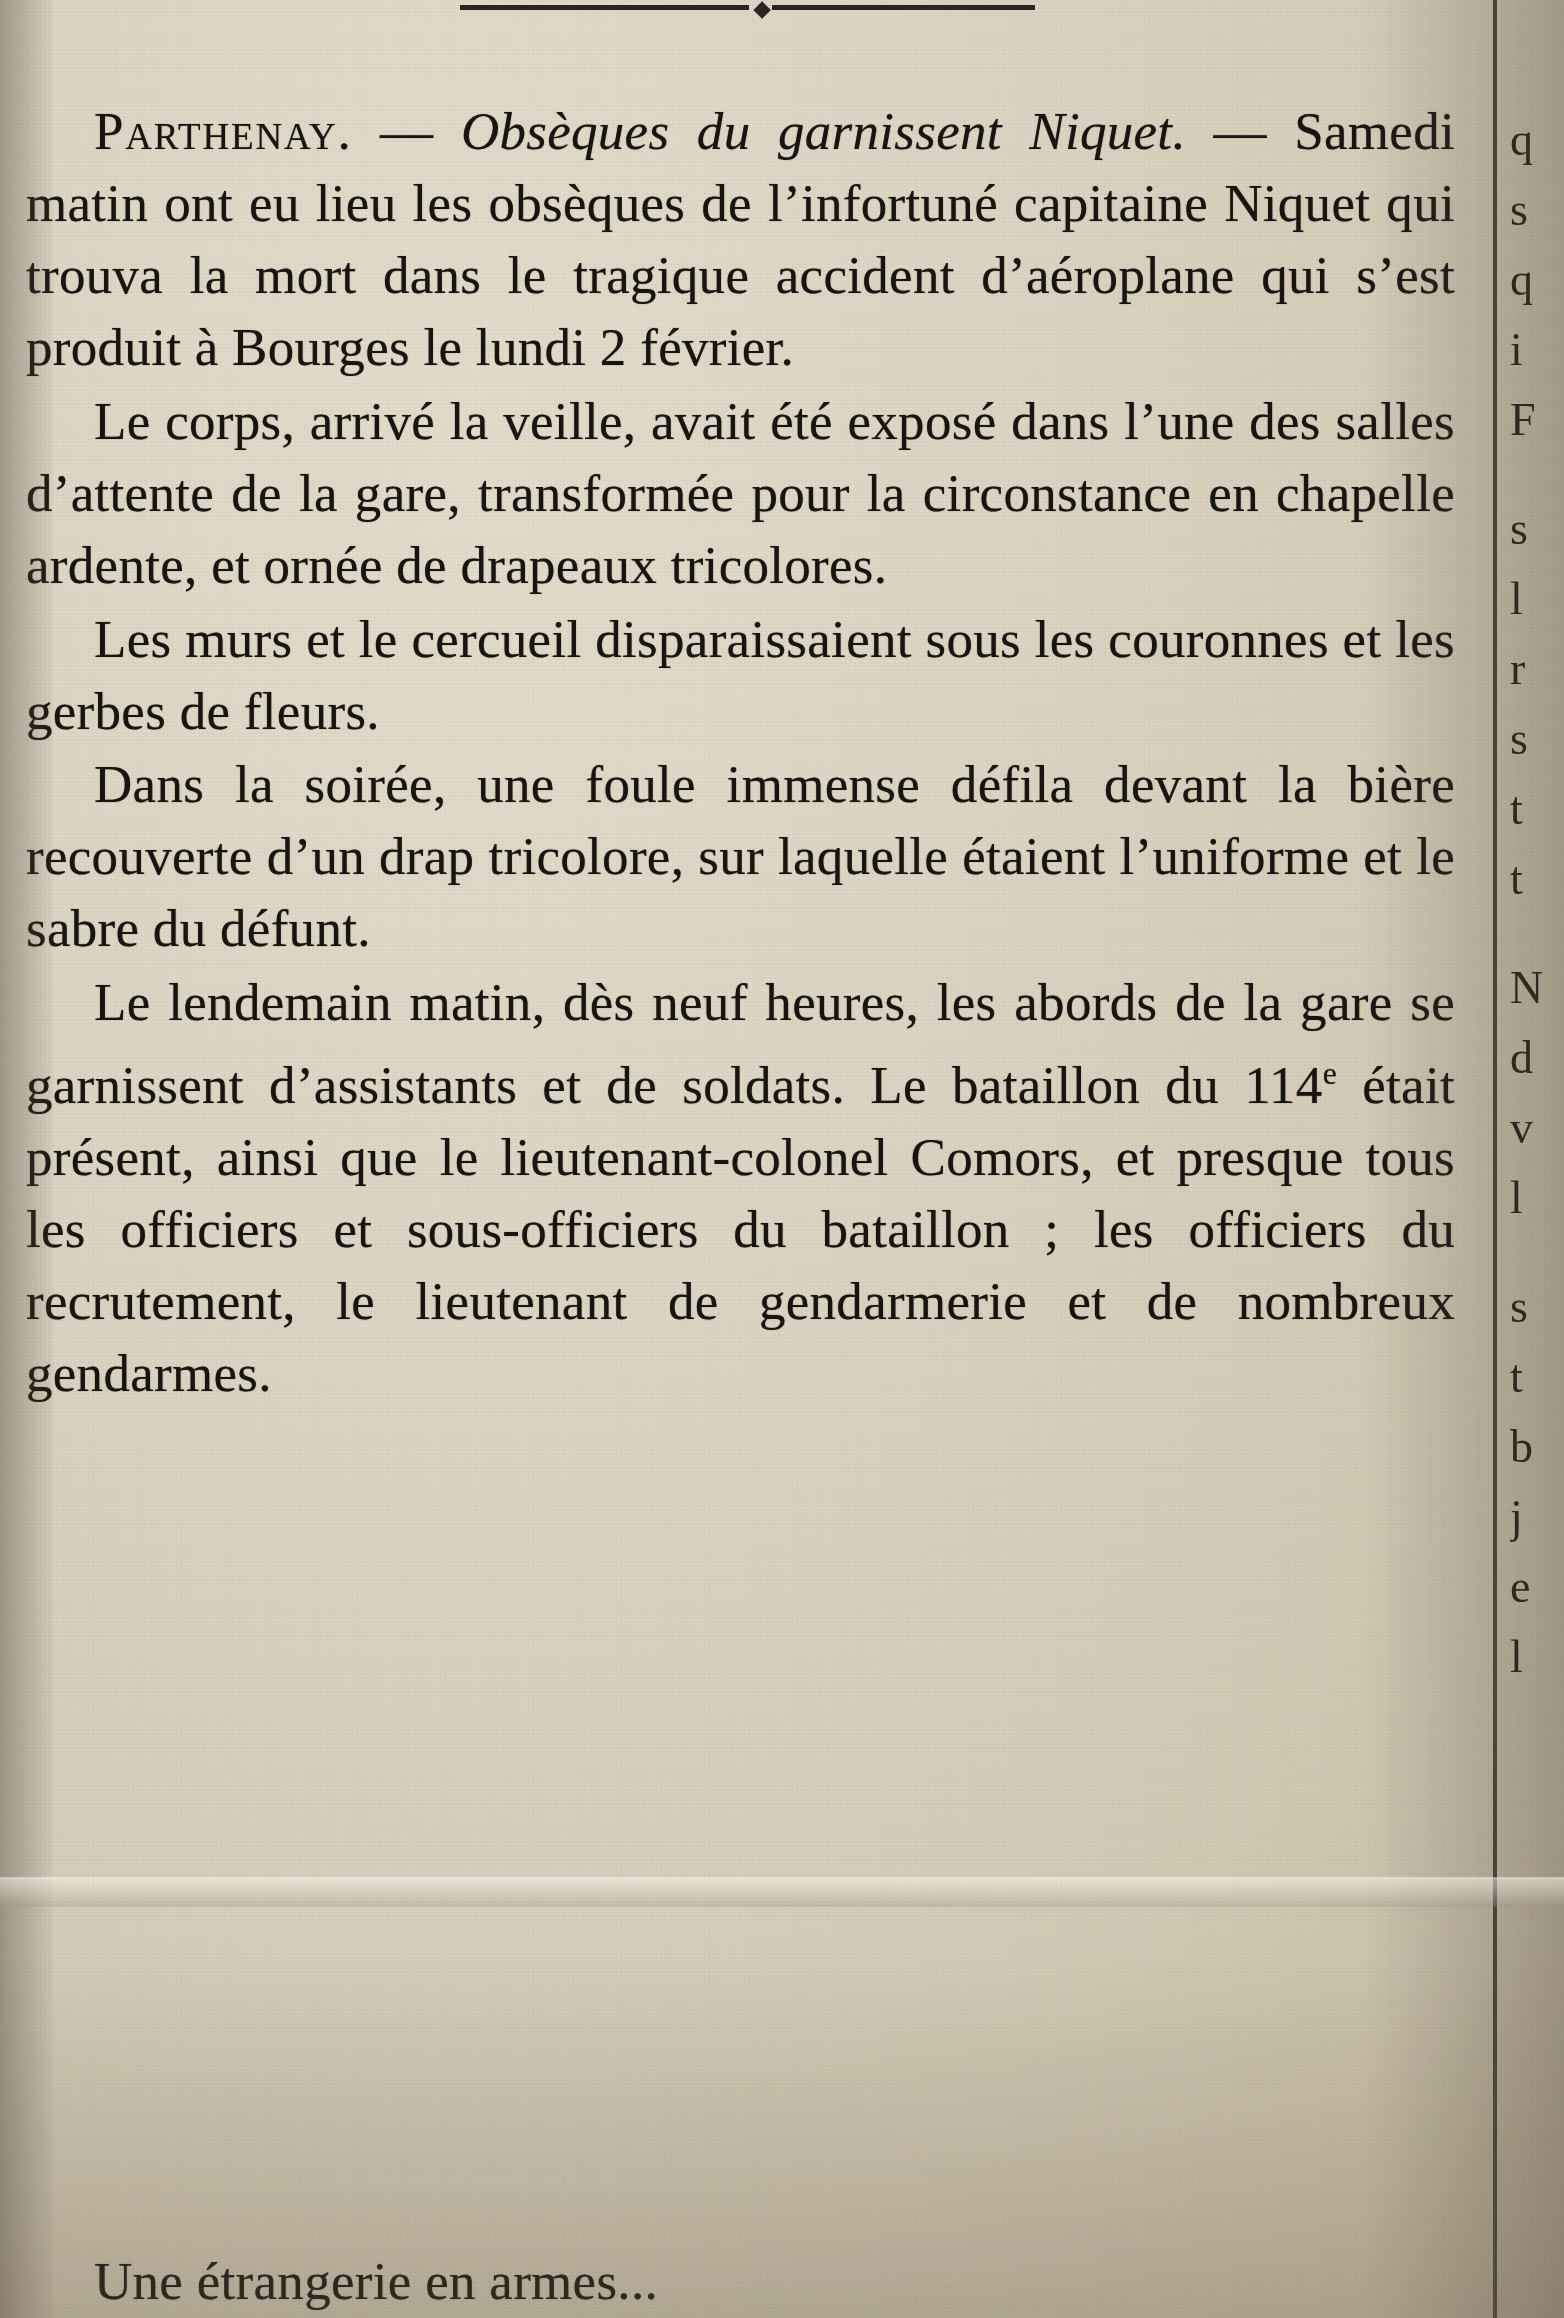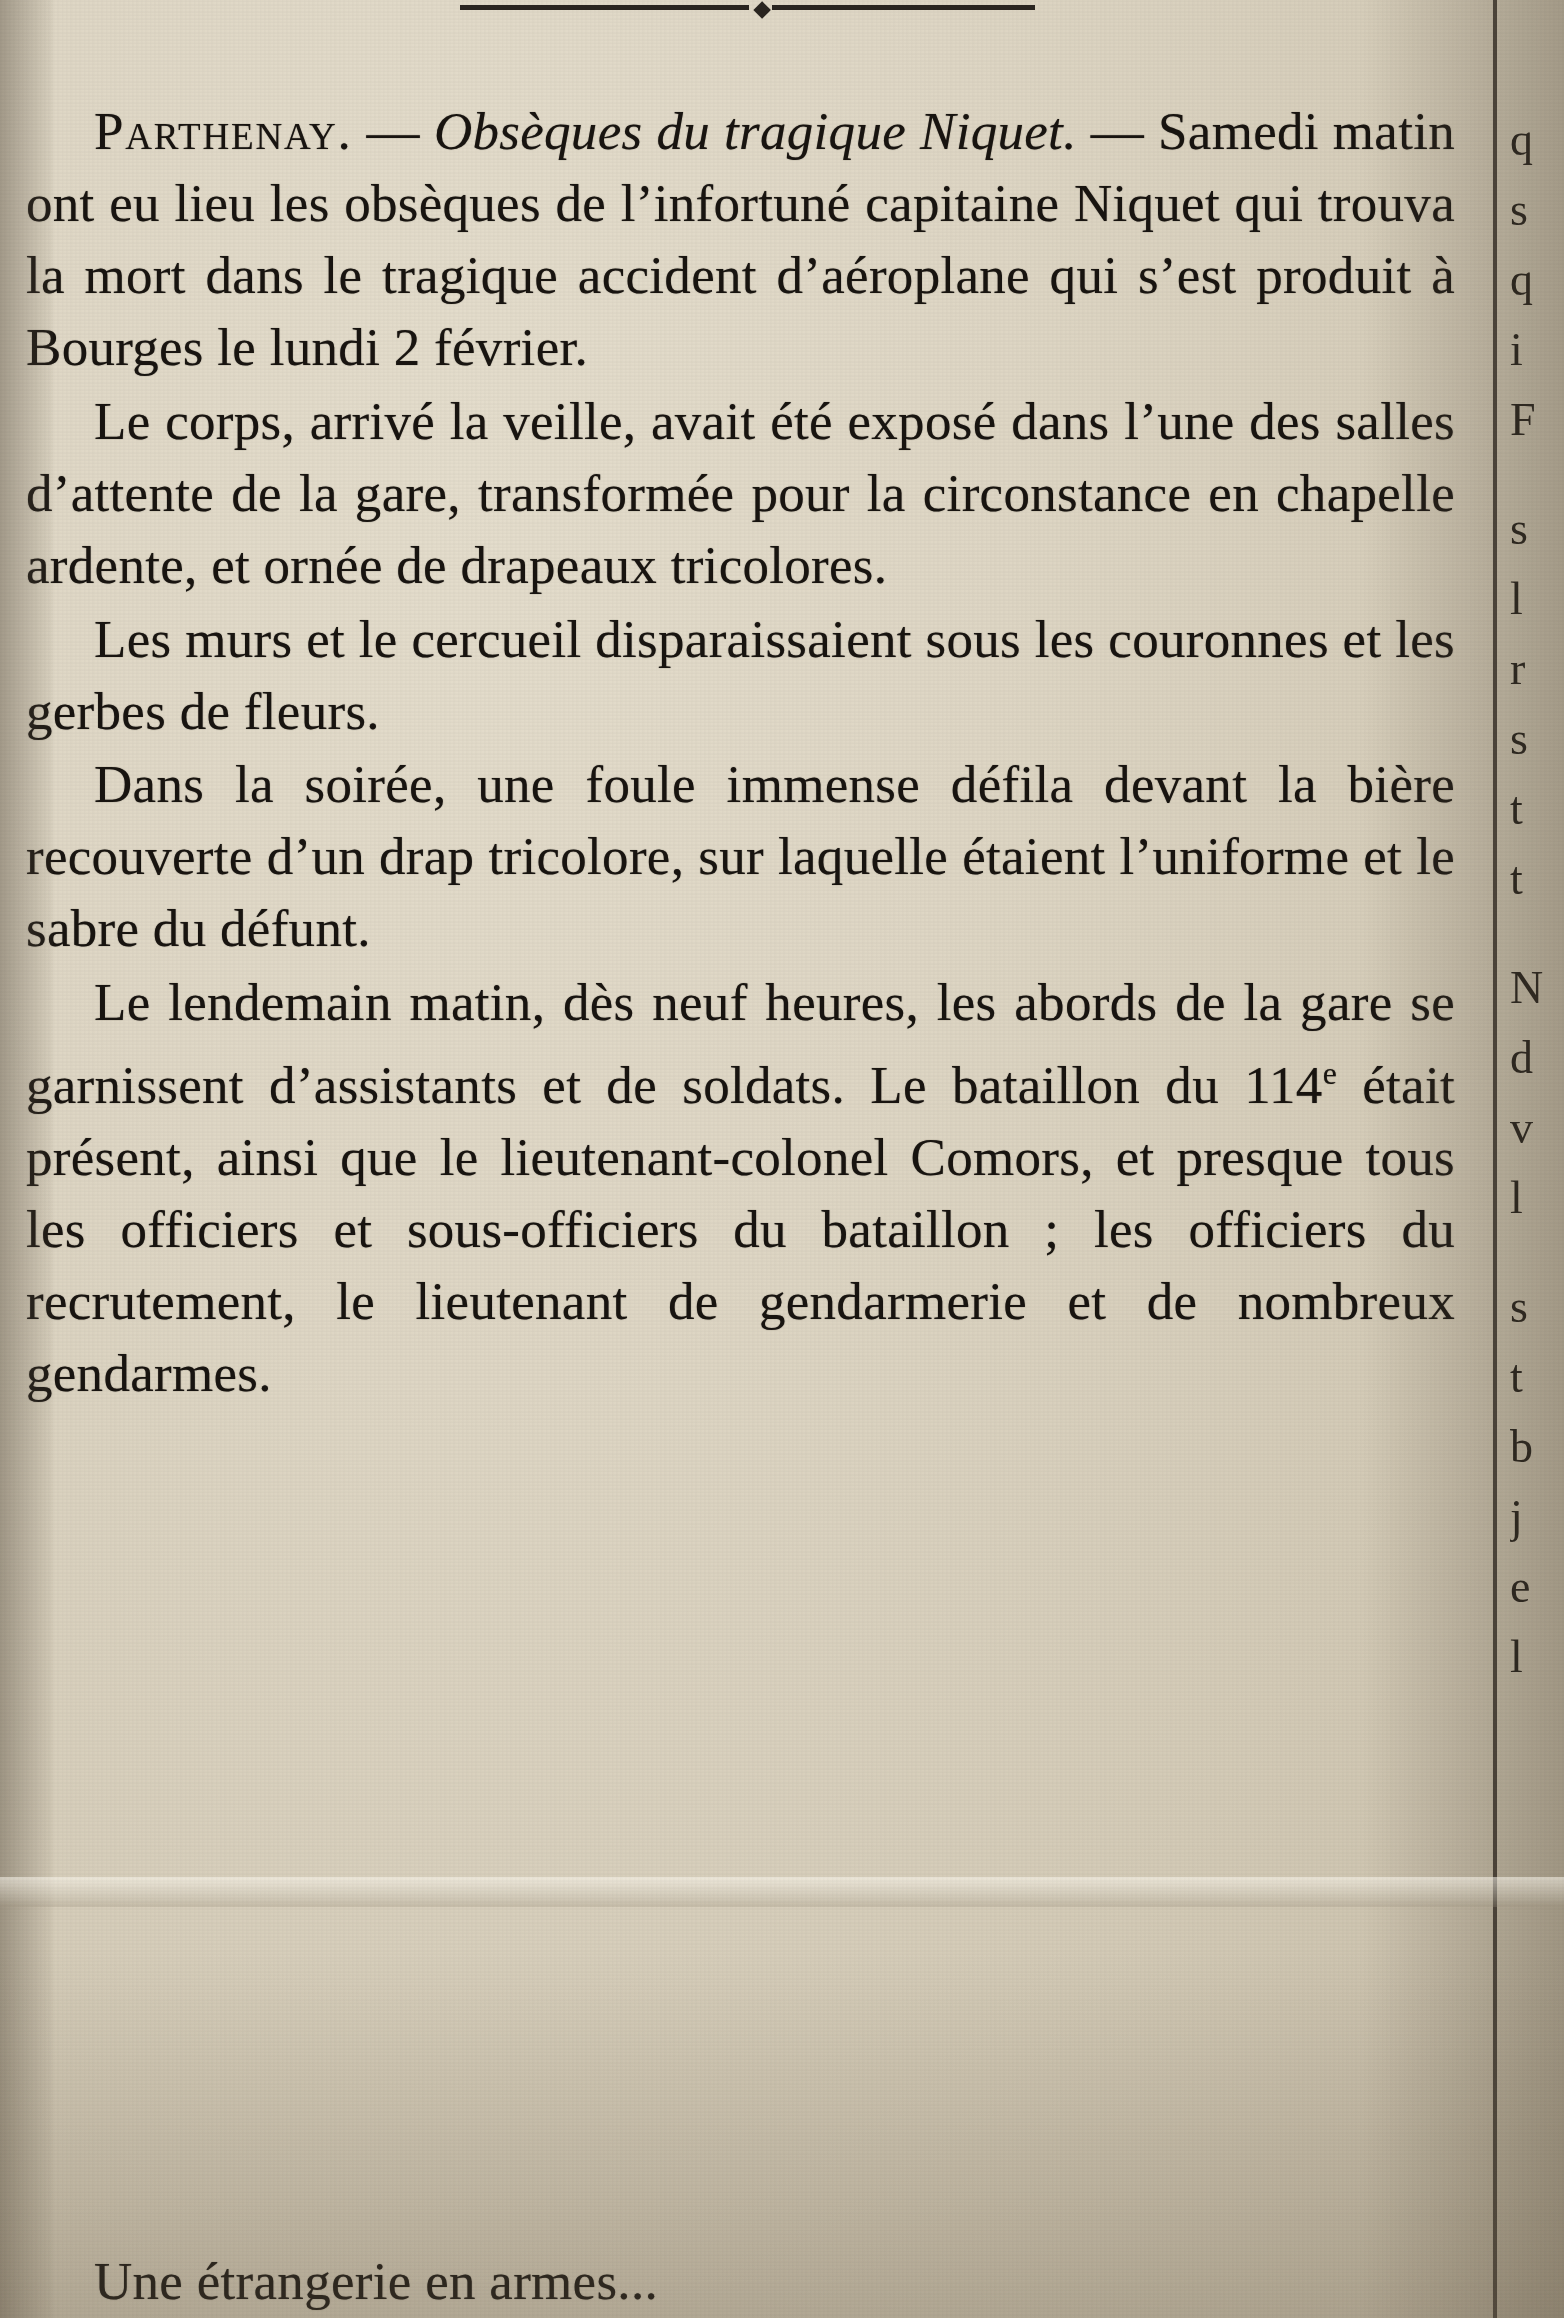--- a/index.html
+++ b/index.html
@@ -140,21 +140,21 @@
 <div id="page">
 
   <div id="rule-top-left"></div>
   <div id="rule-diamond">◆</div>
   <div id="rule-top-right"></div>
 
   <div id="rule-vertical"></div>
 
   <div id="article">
 
-    <p class="para indent"><span class="smallcaps">Parthenay.</span><span> — </span><span class="ital">Obsèques du tragique Niquet.</span><span> — </span><span>Samedi matin ont eu lieu les obsèques de l’infortuné capitaine Niquet qui trouva la mort dans le tragique accident d’aéroplane qui s’est produit à Bourges le lundi 2 février.</span></p>
+    <p class="para indent"><span class="smallcaps">Parthenay.</span><span> — </span><span class="ital">Obsèques du garnissent Niquet.</span><span> — </span><span>Samedi matin ont eu lieu les obsèques de l’infortuné capitaine Niquet qui trouva la mort dans le tragique accident d’aéroplane qui s’est produit à Bourges le lundi 2 février.</span></p>
 
     <p class="para indent">Le corps, arrivé la veille, avait été exposé dans l’une des salles d’attente de la gare, transformée pour la circonstance en chapelle ardente, et ornée de drapeaux tricolores.</p>
 
     <p class="para indent">Les murs et le cercueil disparaissaient sous les couronnes et les gerbes de fleurs.</p>
 
     <p class="para indent">Dans la soirée, une foule immense défila devant la bière recouverte d’un drap tricolore, sur laquelle étaient l’uniforme et le sabre du défunt.</p>
 
     <p class="para indent"><span>Le lendemain matin, dès neuf heures, les abords de la gare se garnissent d’assistants et de soldats. Le bataillon du 114</span><span class="sup">e</span><span> était présent, ainsi que le lieutenant-colonel Comors, et presque tous les officiers et sous-officiers du bataillon ; les officiers du recrutement, le lieutenant de gendarmerie et de nombreux gendarmes.</span></p>
   </div>
 

